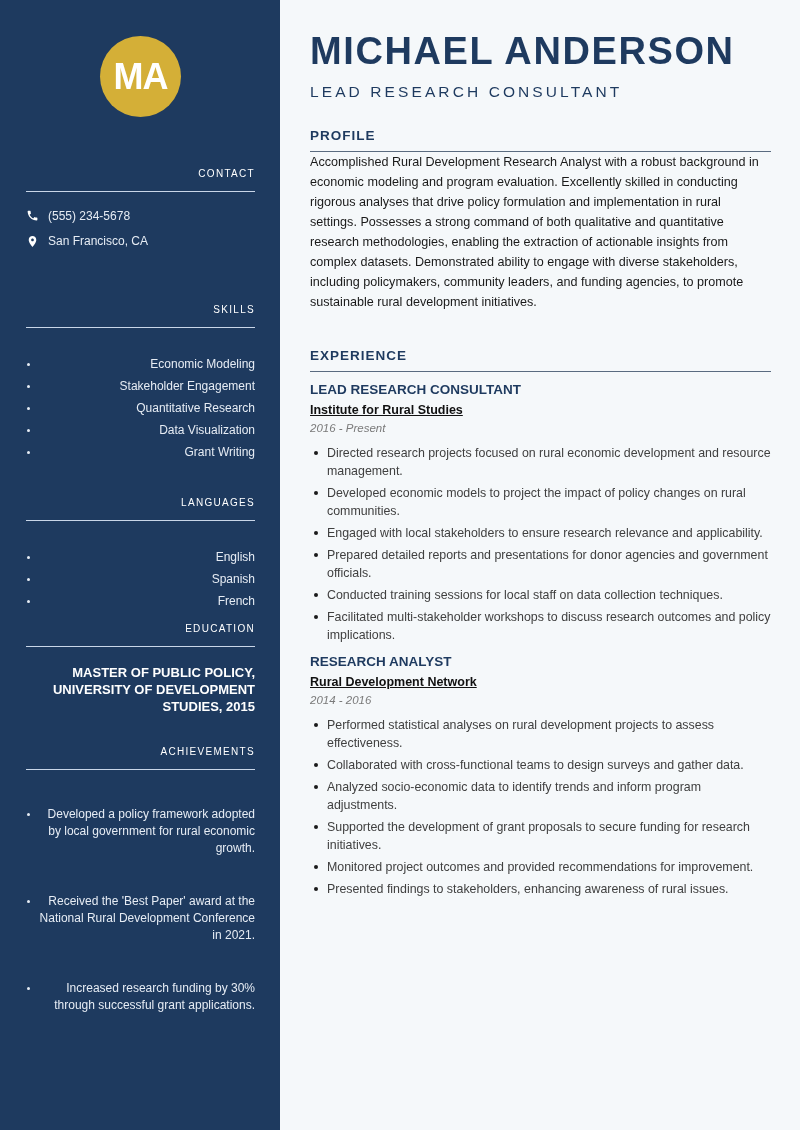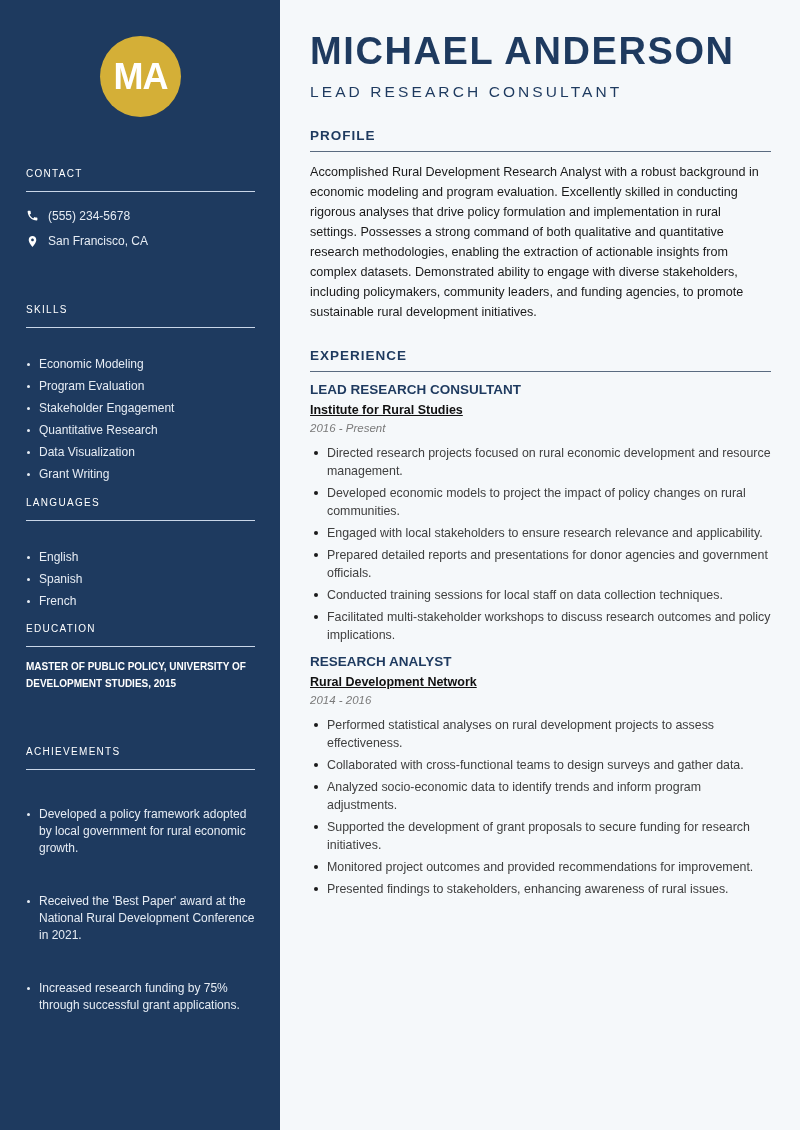--- a/index.html
+++ b/index.html
@@ -7,20 +7,21 @@
   body {
     font-family: "Liberation Sans", "DejaVu Sans", sans-serif;
     background: #f5f8fa;
     position: relative;
     overflow: hidden;
   }
   .sidebar {
     position: absolute; left: 0; top: 0; width: 280px; height: 1130px;
     background: #1e3a5f; color: #ffffff;
     padding: 0 26px;
+    text-align: right;
   }
   .avatar {
     position: absolute; left: 100px; top: 36px; width: 81px; height: 81px;
     border-radius: 50%; background: #d4af37;
     display: flex; align-items: center; justify-content: center;
     color: #fff; font-weight: bold; font-size: 36px; letter-spacing: -1px;
   }
   .side-section { position: absolute; left: 26px; width: 229px; }
   .side-title {
     font-weight: normal; font-size: 10px; letter-spacing: 1.3px;
@@ -35,21 +36,21 @@
   .side-list { list-style: none; margin-top: 28px; }
   .side-list li {
     position: relative; padding-left: 13px; font-size: 12px; color: #e6ecf4;
     height: 22px; line-height: 17px;
   }
   .side-list li::before {
     content: ""; position: absolute; left: 1px; top: 7px;
     width: 3px; height: 3px; border-radius: 50%; background: #e6ecf4;
   }
   .edu-text {
-    margin-top: 11px; font-size: 10px; font-weight: bold; line-height: 17px;
+    margin-top: 17px; font-size: 13px; font-weight: bold; line-height: 17px;
     color: #ffffff;
   }
   .ach-list { list-style: none; margin-top: 15px; }
   .ach-list li {
     position: relative; padding-left: 13px; font-size: 12px; color: #e6ecf4;
     line-height: 17px; margin-bottom: 5px; margin-top: 36px;
   }
   .ach-list li::before {
     content: ""; position: absolute; left: 1px; top: 7px;
     width: 3px; height: 3px; border-radius: 50%; background: #e6ecf4;
@@ -63,21 +64,21 @@
   .subtitle {
     position: absolute; top: 83px; left: 0; white-space: nowrap;
     font-size: 15.5px; color: #1e3a5f; letter-spacing: 3.1px;
   }
   .main-section { position: absolute; left: 0; width: 461px; }
   .main-title {
     font-size: 13.5px; font-weight: bold; color: #1e3a5f; letter-spacing: 1px;
     padding-bottom: 8px; border-bottom: 1.2px solid #5a6b80;
   }
   .profile-text {
-    margin-top: 10px; font-size: 12.6px; line-height: 20px; color: #1a1a1a;
+    margin-top: 0; font-size: 12.6px; line-height: 20px; color: #1a1a1a;
   }
   .job-title {
     font-size: 13.5px; font-weight: bold; color: #1e3a5f; margin-top: 10px;
   }
   .company { font-size: 12.5px; font-weight: bold; color: #111; margin-top: 6px; text-decoration: underline; }
   .dates { font-size: 11.5px; font-style: italic; color: #7a7a7a; margin-top: 5px; }
   .job-list { list-style: none; margin-top: 10px; }
   .job-list li {
     position: relative; padding-left: 17px; font-size: 12.4px; line-height: 18px;
     color: #404040; margin-bottom: 4px;
@@ -110,21 +111,20 @@
           </svg>
         <span>San Francisco, CA</span>
       </div>
     </div>
   </div>
 
   <div class="side-section" style="top:304px;">
     <div class="side-title">SKILLS</div>
     <ul class="side-list">
       <li>Economic Modeling</li>
-      <li>Program Evaluation</li>
       <li>Stakeholder Engagement</li>
       <li>Quantitative Research</li>
       <li>Data Visualization</li>
       <li>Grant Writing</li>
     </ul>
   </div>
 
   <div class="side-section" style="top:497px;">
     <div class="side-title">LANGUAGES</div>
     <ul class="side-list">
@@ -137,21 +137,21 @@
   <div class="side-section" style="top:623px;">
     <div class="side-title">EDUCATION</div>
     <div class="edu-text">MASTER OF PUBLIC POLICY, UNIVERSITY OF DEVELOPMENT STUDIES, 2015</div>
   </div>
 
   <div class="side-section" style="top:746px;">
     <div class="side-title">ACHIEVEMENTS</div>
     <ul class="ach-list">
       <li>Developed a policy framework adopted by local government for rural economic growth.</li>
       <li>Received the 'Best Paper' award at the National Rural Development Conference in 2021.</li>
-      <li>Increased research funding by 75% through successful grant applications.</li>
+      <li>Increased research funding by 30% through successful grant applications.</li>
     </ul>
   </div>
 </div>
 
 <div class="main">
   <div class="name">MICHAEL ANDERSON</div>
   <div class="subtitle">LEAD RESEARCH CONSULTANT</div>
 
   <div class="main-section" style="top:128px;">
     <div class="main-title">PROFILE</div>

